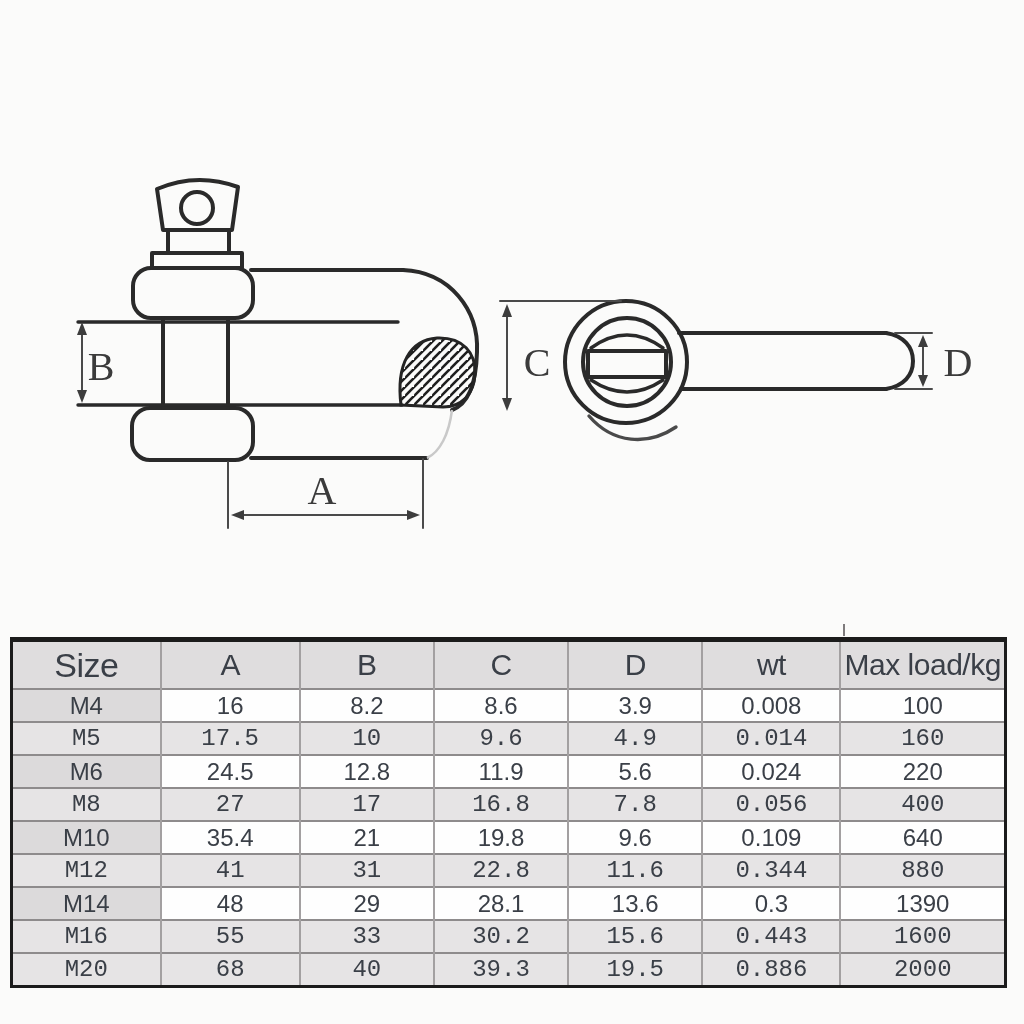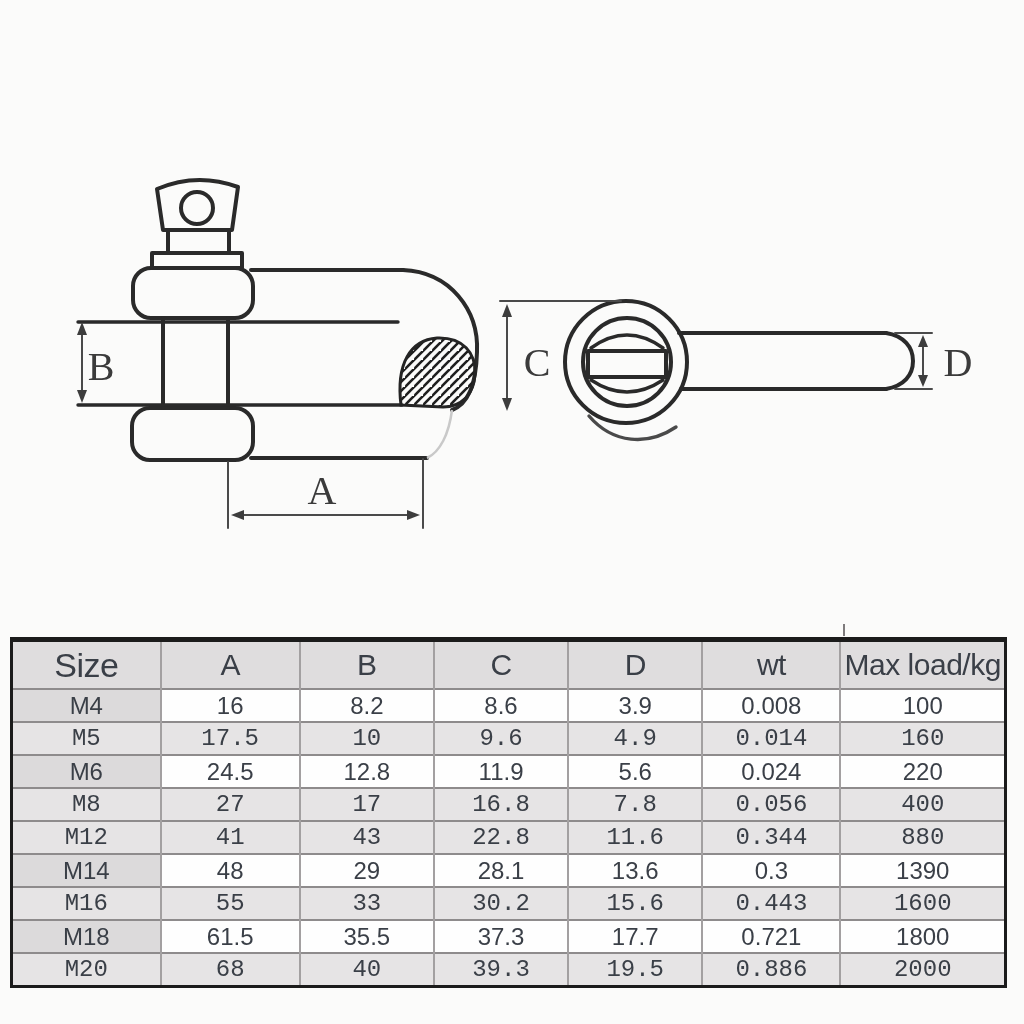--- a/index.html
+++ b/index.html
@@ -180,24 +180,33 @@
         </tr>
         <tr class="alt">
           <td class="size-col">M8</td>
           <td>27</td>
           <td>17</td>
           <td>16.8</td>
           <td>7.8</td>
           <td>0.056</td>
           <td>400</td>
         </tr>
+        <tr>
+          <td class="size-col">M10</td>
+          <td>35.4</td>
+          <td>21</td>
+          <td>19.8</td>
+          <td>9.6</td>
+          <td>0.109</td>
+          <td>640</td>
+        </tr>
         <tr class="alt">
           <td class="size-col">M12</td>
           <td>41</td>
-          <td>43</td>
+          <td>31</td>
           <td>22.8</td>
           <td>11.6</td>
           <td>0.344</td>
           <td>880</td>
         </tr>
         <tr>
           <td class="size-col">M14</td>
           <td>48</td>
           <td>29</td>
           <td>28.1</td>
@@ -207,29 +216,20 @@
         </tr>
         <tr class="alt">
           <td class="size-col">M16</td>
           <td>55</td>
           <td>33</td>
           <td>30.2</td>
           <td>15.6</td>
           <td>0.443</td>
           <td>1600</td>
         </tr>
-        <tr>
-          <td class="size-col">M18</td>
-          <td>61.5</td>
-          <td>35.5</td>
-          <td>37.3</td>
-          <td>17.7</td>
-          <td>0.721</td>
-          <td>1800</td>
-        </tr>
         <tr class="alt">
           <td class="size-col">M20</td>
           <td>68</td>
           <td>40</td>
           <td>39.3</td>
           <td>19.5</td>
           <td>0.886</td>
           <td>2000</td>
         </tr>
       </tbody>

